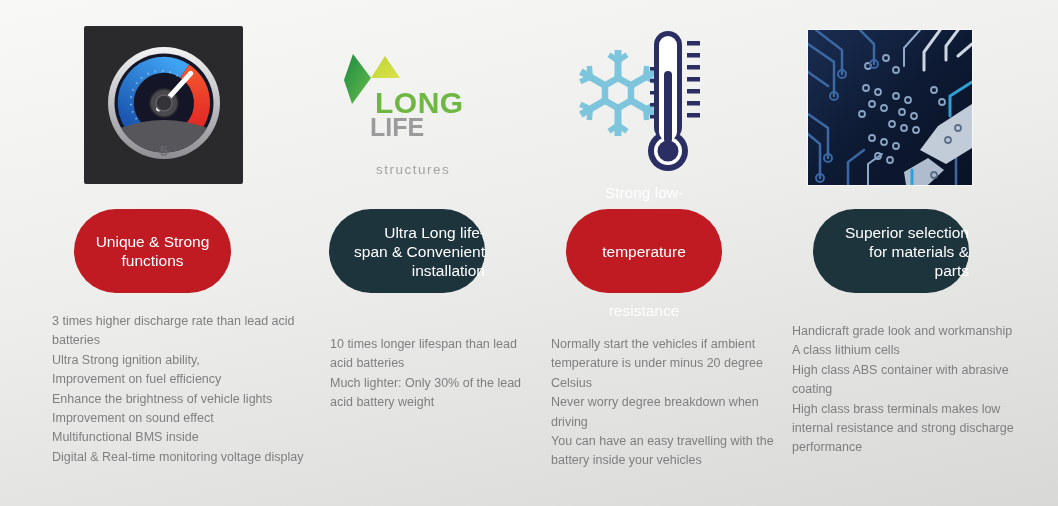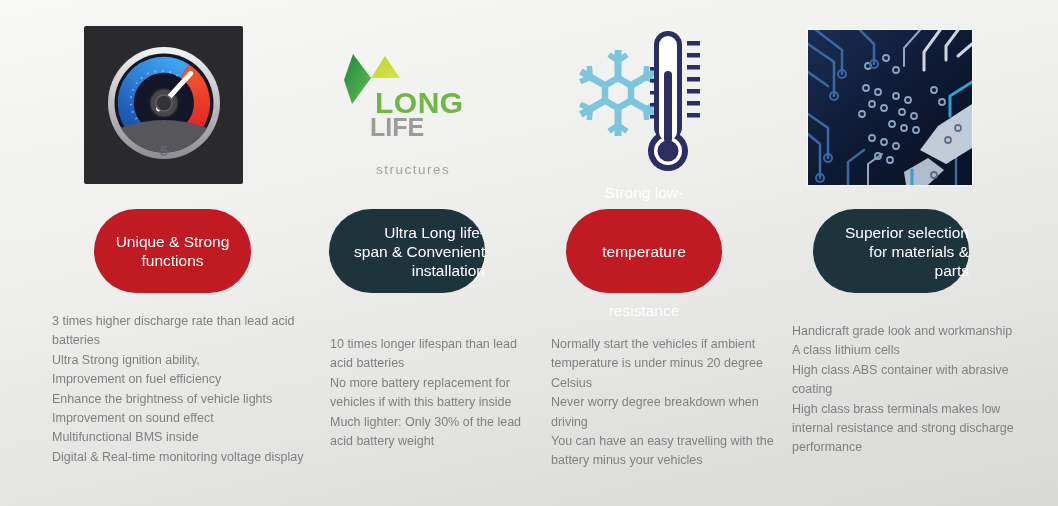--- a/index.html
+++ b/index.html
@@ -26,21 +26,21 @@
   .logo-word3{position:absolute;left:34px;top:93px;font-size:13.5px;color:#a3a3a3;letter-spacing:1.5px;margin-top:19px;}
 
   
   .pill{
     position:absolute;top:209px;height:84px;border-radius:42px;
     display:flex;flex-direction:column;align-items:center;justify-content:center;
     color:#fff;font-size:15.5px;line-height:19px;text-align:center;
   }
   .pill.red{background:#c01b22;}
   .pill.teal{background:#1e343d;align-items:flex-end;}
-  #pill-1{left:94px;width:157px;align-items:center;}
+  #pill-1{left:74px;width:157px;align-items:center;}
   #pill-2{left:329px;width:156px;}
   #pill-3{left:566px;width:156px;gap:40px;}
   #pill-4{left:813px;width:156px;}
 
   
   .features{position:absolute;color:#7f7f7f;font-size:12.5px;line-height:19.4px;}
   .features p{margin:0;}
   #features-1{left:52px;top:312px;width:255px;}
   #features-2{left:330px;top:335px;width:205px;}
   #features-3{left:551px;top:335px;width:230px;}
@@ -120,21 +120,20 @@
     </div>
 
     <div id="pill-2" class="pill teal">
       <span>Ultra Long life-</span>
       <span>span &amp; Convenient</span>
       <span>installation</span>
     </div>
 
     <div id="features-2" class="features">
       <p>10 times longer lifespan than lead acid batteries</p>
-      <p>No more battery replacement for vehicles if with this battery inside</p>
       <p>Much lighter: Only 30% of the lead acid battery weight</p>
     </div>
   </section>
 
   
   <section class="column">
     <svg id="icon-thermo" class="icon-abs" width="135" height="152" viewBox="0 0 135 152">
 
       <g stroke="#7cc5dd" stroke-width="7" fill="none">
         <line x1="52" y1="53" x2="52" y2="24"></line>
@@ -180,21 +179,21 @@
 
     <div id="pill-3" class="pill red">
       <span>Strong low-</span>
       <span>temperature</span>
       <span>resistance</span>
     </div>
 
     <div id="features-3" class="features">
       <p>Normally start the vehicles if ambient temperature is under minus 20 degree Celsius</p>
       <p>Never worry degree breakdown when driving</p>
-      <p>You can have an easy travelling with the battery minus your vehicles</p>
+      <p>You can have an easy travelling with the battery inside your vehicles</p>
     </div>
   </section>
 
   
   <section class="column">
     <svg id="icon-pcb" class="icon-abs" width="164" height="155" viewBox="0 0 164 155">
       <defs>
         <linearGradient id="gpcb" x1="0" y1="0" x2="1" y2="1">
           <stop offset="0" stop-color="#1a2d52"></stop>
             <stop offset="0.5" stop-color="#0d1a33"></stop>

